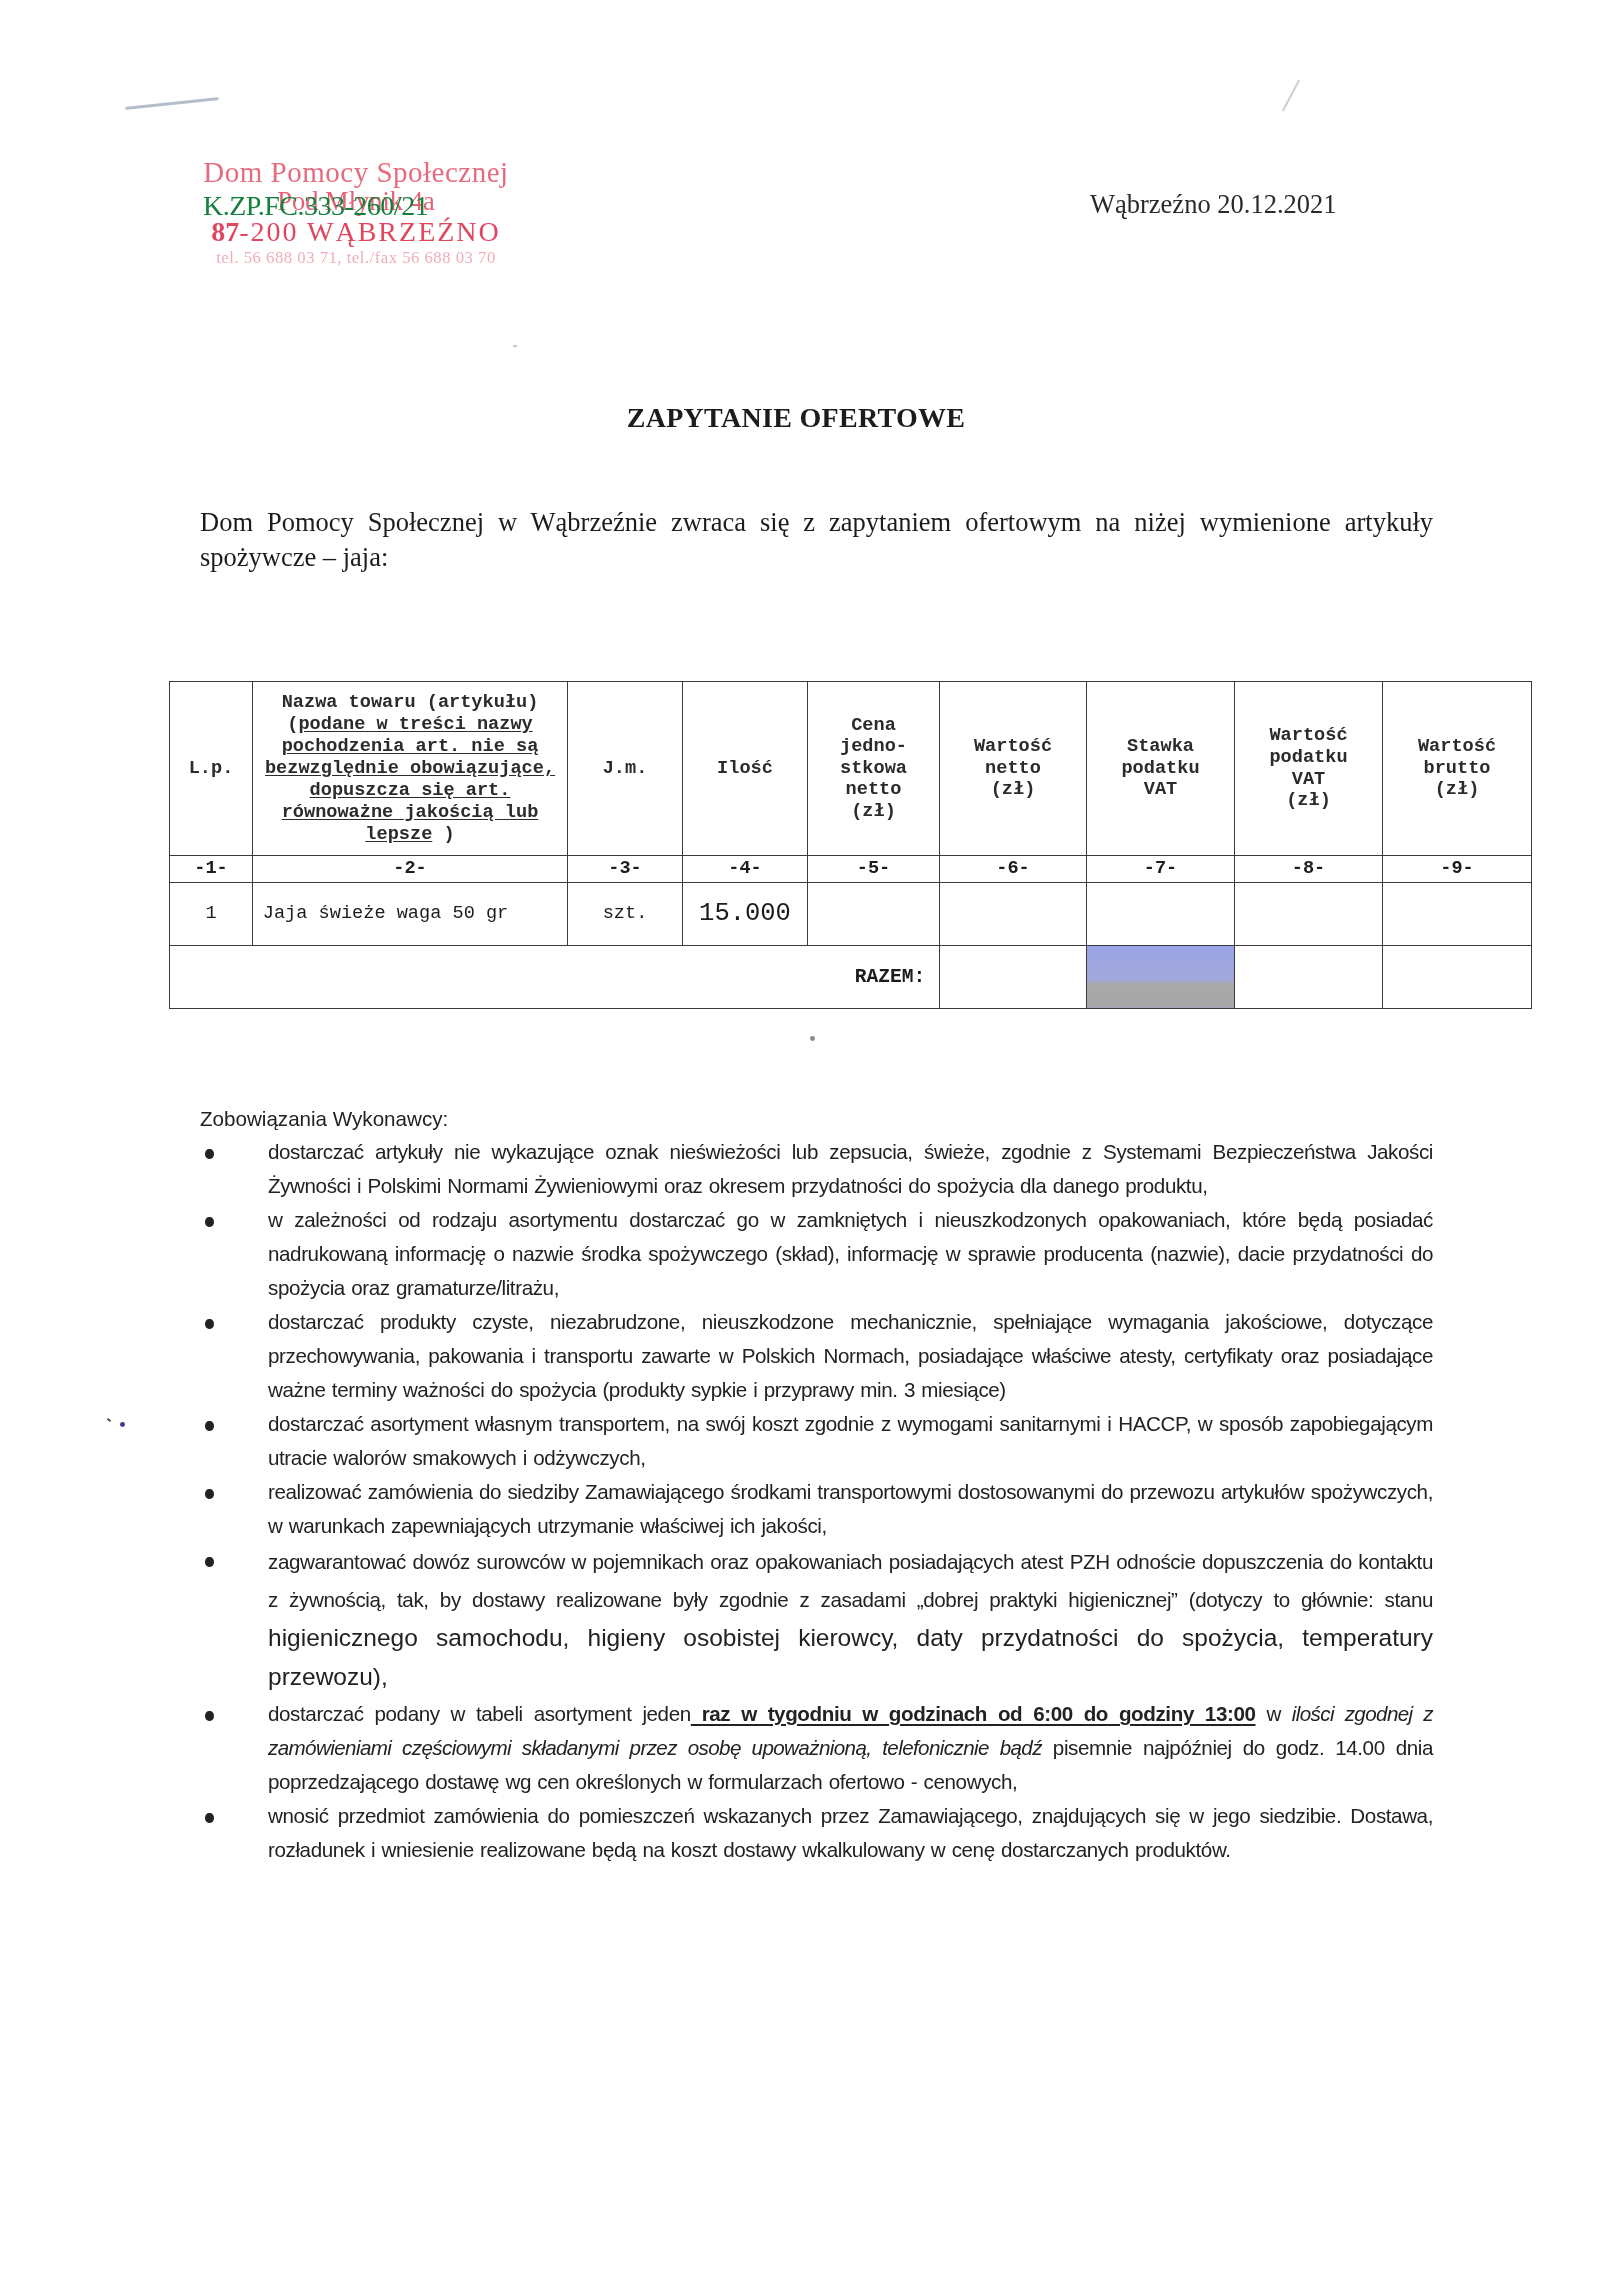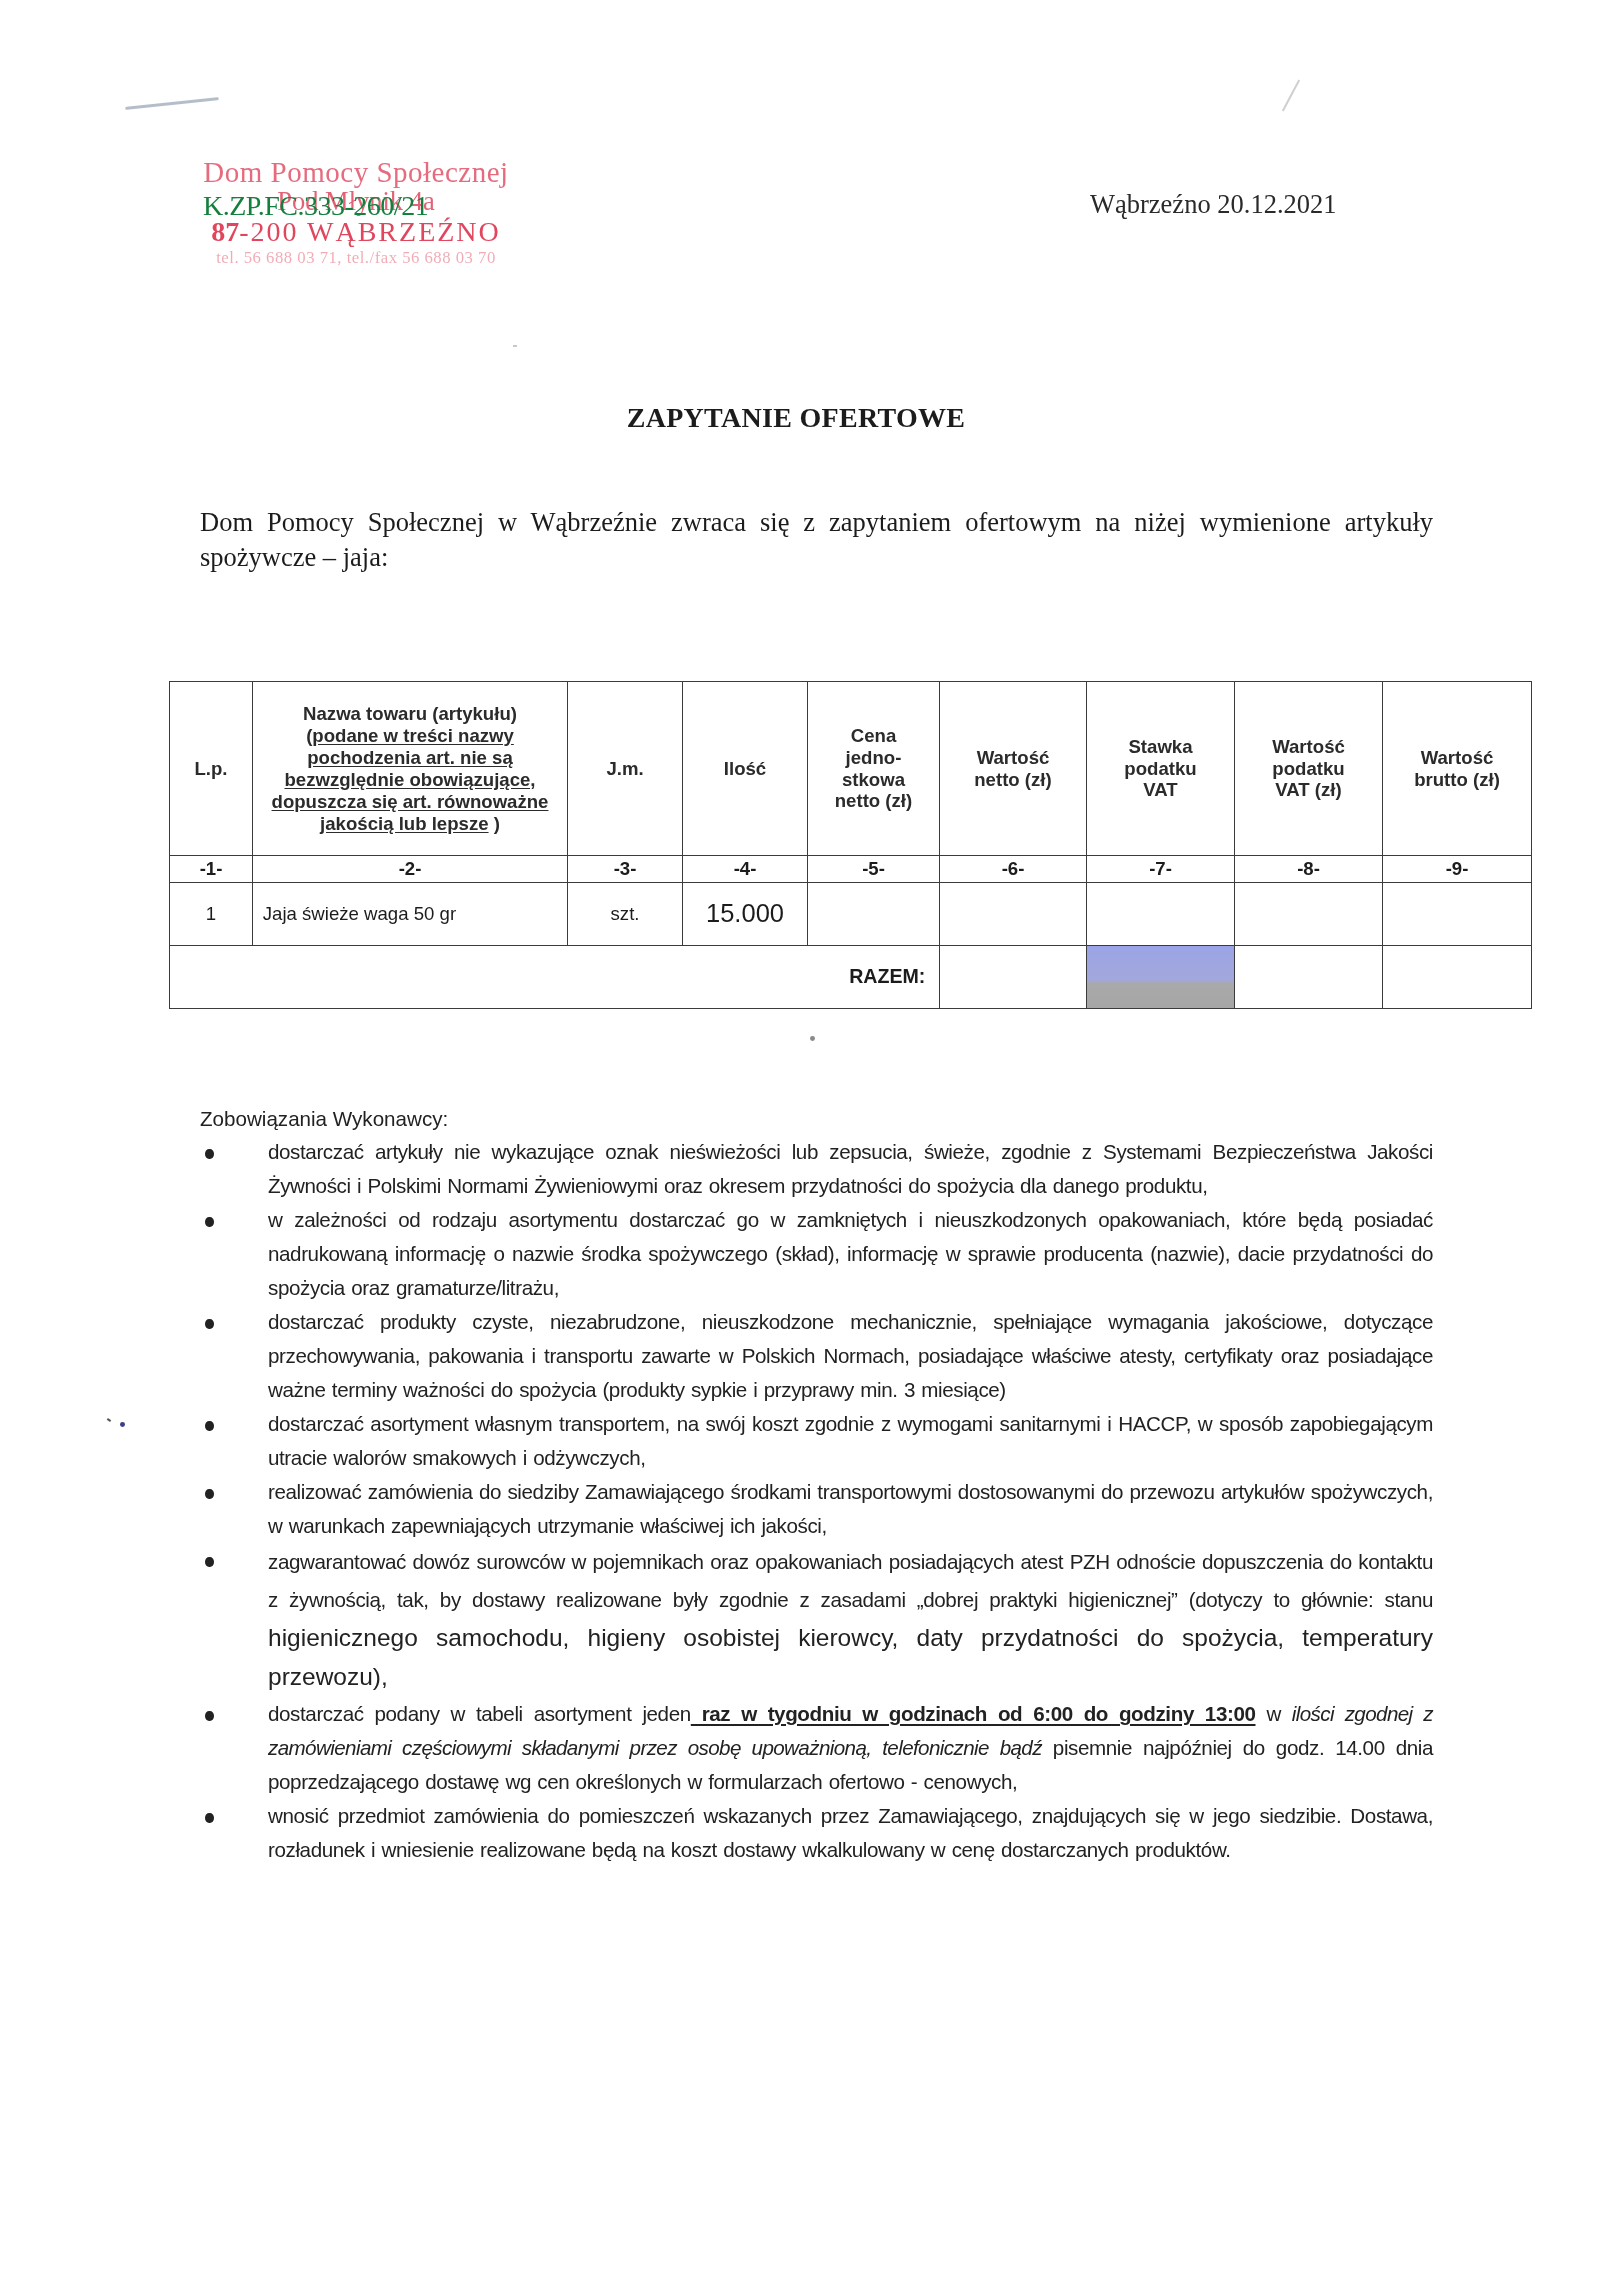--- a/index.html
+++ b/index.html
@@ -24,21 +24,21 @@
   .ref-number { left: 203px; top: 190px; font-family: "Liberation Serif", serif; font-size: 28px; color: #15803d; letter-spacing: -0.5px; }
 
   .date { left: 1090px; top: 189px; font-family: "Liberation Serif", serif; font-size: 26.5px; color: #2a2a2a; }
 
   .title { left: 0; width: 1592px; top: 402px; text-align: center; font-family: "Liberation Serif", serif; font-weight: bold; font-size: 28px; letter-spacing: 0.3px; }
 
   .intro { left: 200px; top: 505px; width: 1233px; font-family: "Liberation Serif", serif; font-size: 26.5px; line-height: 35px; text-align: justify; text-align-last: left; }
 
   
   .offer-table { left: 169px; top: 681px; border-collapse: collapse; table-layout: fixed; font-family: "Liberation Sans", sans-serif; }
-  .offer-table td { border: 1.5px solid #3b3b3b; padding: 0; text-align: center; vertical-align: middle; }
+  .offer-table td { border: 1.5px solid #3b3b3b; padding: 0; text-align: center; vertical-align: middle; font-family: Liberation Mono, monospace; }
   .offer-table .hdr td { height: 173px; font-weight: bold; font-size: 18.6px; line-height: 21.6px; color: #2b2b2b; }
   .offer-table .hdr td.name-cell { font-size: 18.6px; line-height: 22px; }
   .offer-table .hdr td.name-cell u { text-decoration: underline; text-underline-offset: 2px; }
   .offer-table .nums td { height: 25.5px; font-weight: bold; font-size: 18.6px; }
   .offer-table .data td { height: 62px; font-size: 18.6px; }
   .offer-table .data td.item-name { text-align: left; padding-left: 9.8px; }
   .offer-table .data td.qty { font-size: 25.5px; }
   .offer-table .total td { height: 62px; font-size: 19.6px; }
   .offer-table .total td.label { text-align: right; padding-right: 13.7px; font-weight: bold; border-left: 1.5px solid #3b3b3b; border-right: 1.5px solid #3b3b3b; }
   .offer-table .total td.shaded { background: linear-gradient(to bottom, #9aa3e6 0%, #a2a8dc 55%, #a9a9a9 62%, #a6a6a6 100%); }

